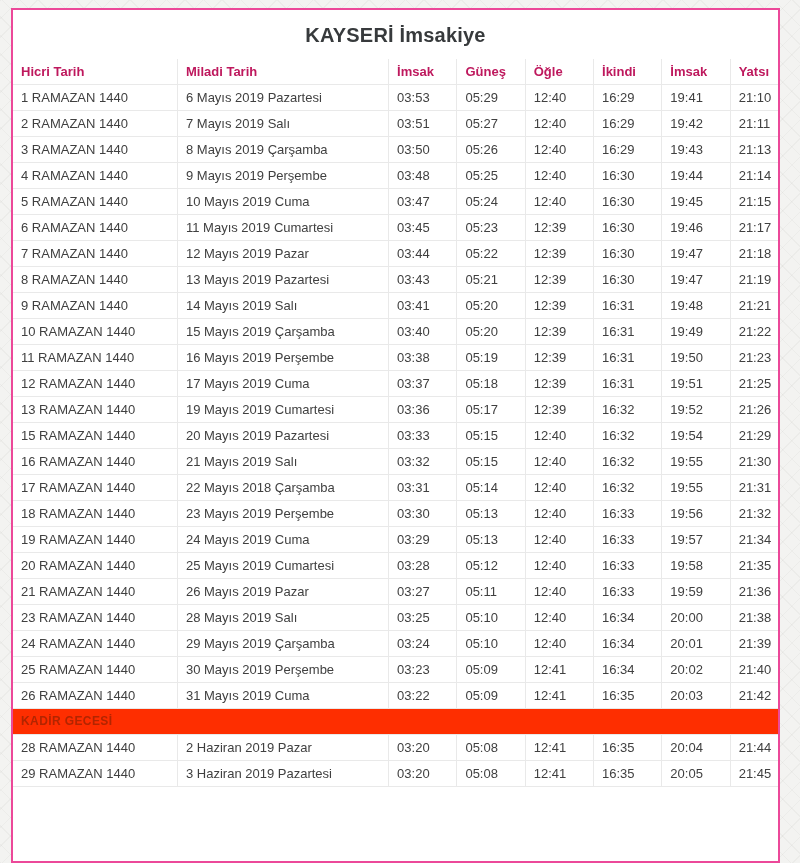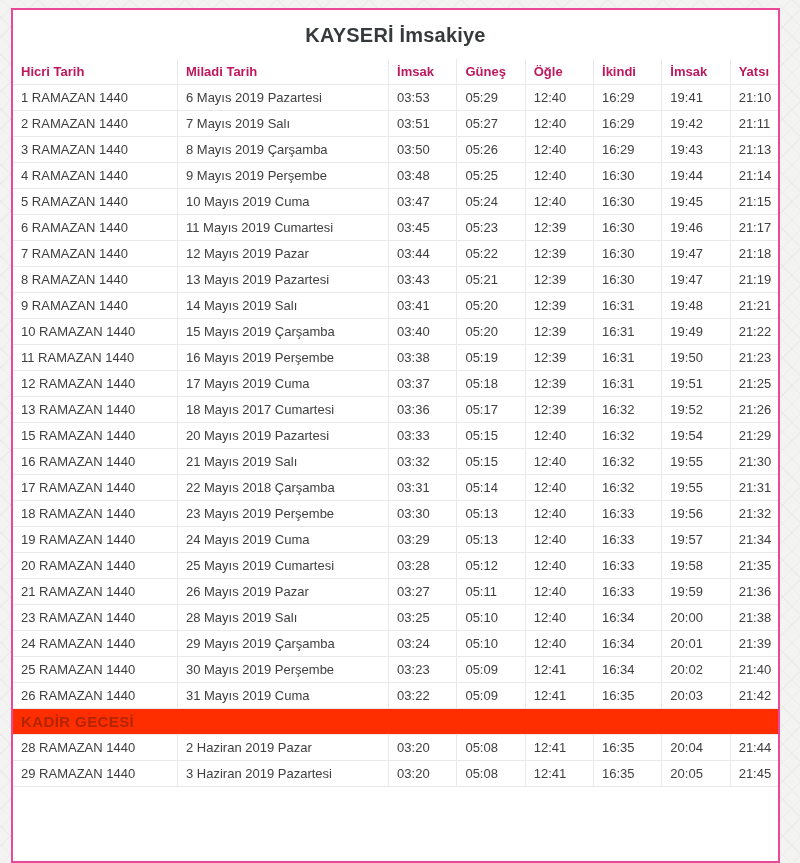--- a/index.html
+++ b/index.html
@@ -70,21 +70,21 @@
   col.c-hicri  { width: 21.5%; }
   col.c-miladi { width: 27.6%; }
   col.c-time   { width: 8.93%; }
   col.c-yatsi  { width: auto;  }
   td.banner-cell {
     background: var(--banner-bg, #fe2e00);
     border-color: var(--banner-bg, #fe2e00);
     color: var(--banner-text, #b22500);
     text-align: center;
     font-weight: bold;
-    font-size: 15px;
+    font-size: 12px;
     padding: 5px 8px;
     line-height: 12px;
     letter-spacing: 0.4px;
   }
 </style>
 </head>
 <body>
 
 <div class="page">
   <div class="card">
@@ -228,21 +228,21 @@
             <td>17 Mayıs 2019 Cuma</td>
             <td>03:37</td>
             <td>05:18</td>
             <td>12:39</td>
             <td>16:31</td>
             <td>19:51</td>
             <td>21:25</td>
           </tr>
           <tr>
             <td>13 RAMAZAN 1440</td>
-            <td>18 Mayıs 2017 Cumartesi</td>
+            <td>19 Mayıs 2019 Cumartesi</td>
             <td>03:36</td>
             <td>05:17</td>
             <td>12:39</td>
             <td>16:32</td>
             <td>19:52</td>
             <td>21:26</td>
           </tr>
           <tr>
             <td>15 RAMAZAN 1440</td>
             <td>20 Mayıs 2019 Pazartesi</td>

